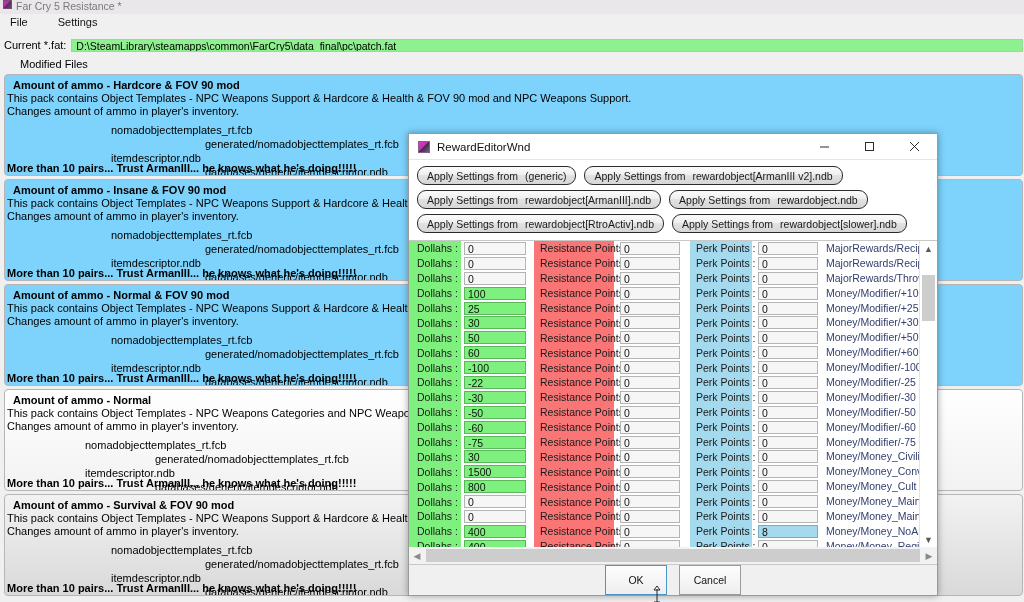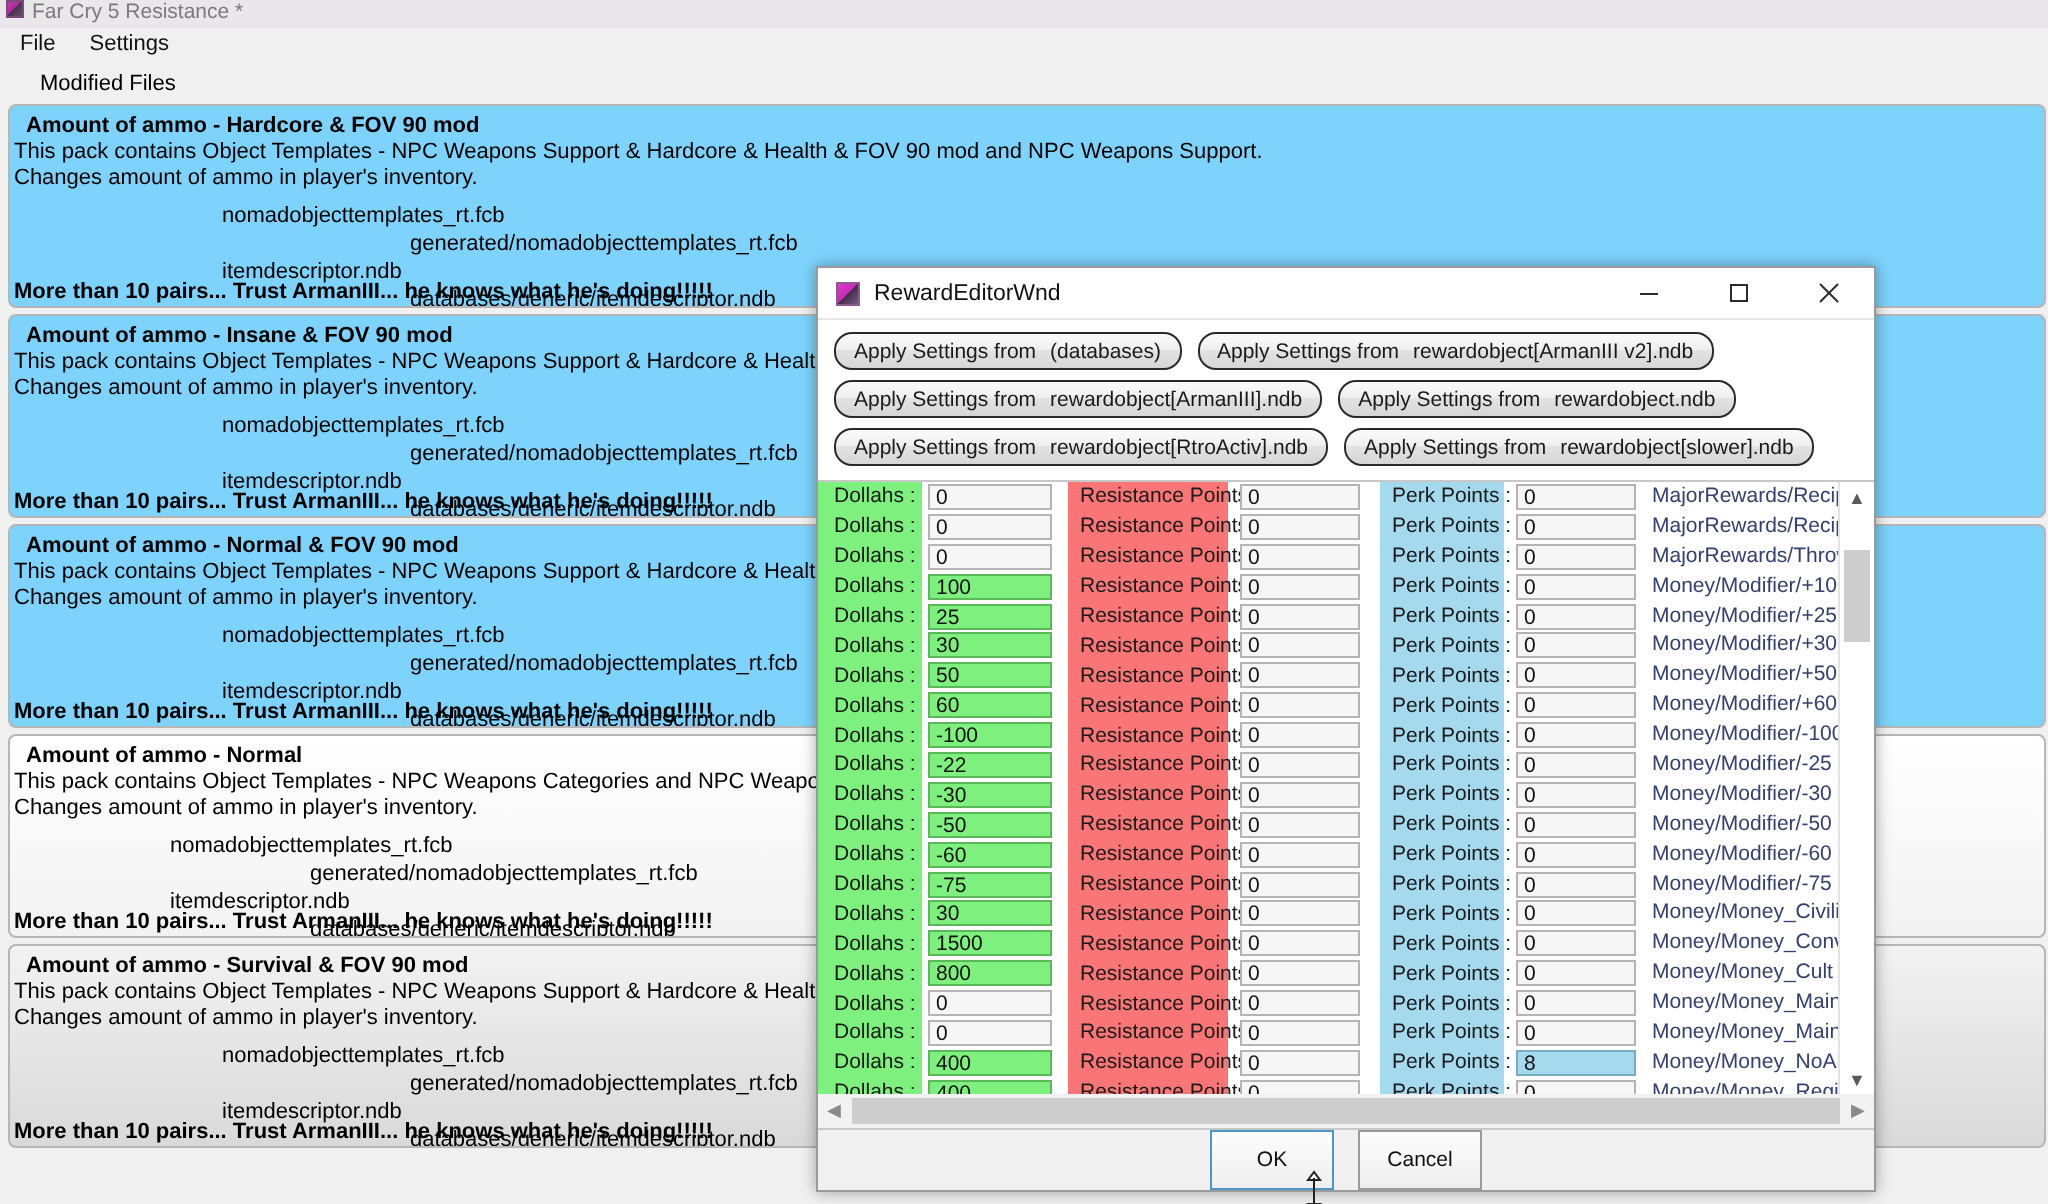--- a/index.html
+++ b/index.html
@@ -7,21 +7,21 @@
     width:1024px;height:602px;overflow:hidden;position:relative;
     font-family:"Liberation Sans","DejaVu Sans",sans-serif;
     font-size:11px;color:#000;background:#f0f0f0;
   }
   
   #app-window{position:absolute;inset:0;background:#f0f0f0;display:flex;flex-direction:column;}
   #app-titlebar{height:14px;background:#e9e7ea;display:flex;padding-left:3px;flex:0 0 auto;}
   #app-icon{width:9px;height:9px;margin-right:4px;position:relative;flex:0 0 auto;
      background:linear-gradient(135deg,#c33ab0 0%,#b02a9c 45%,#4a3050 46%,#6a4a70 100%);border:1px solid #7a4a78;box-sizing:border-box;}
   #app-title{font-size:10.5px;color:#7a7a7a;white-space:nowrap;}
-  #menubar{height:16px;background:#f0f0f0;display:flex;align-items:center;gap:3px;padding-left:3px;flex:0 0 auto;}
+  #menubar{height:16px;background:#f0f0f0;display:flex;align-items:center;gap:16px;padding-left:3px;flex:0 0 auto;}
   .menu-item{font-size:11px;color:#111;padding:1px 7px;white-space:nowrap;}
   #fatrow{display:flex;align-items:center;height:14px;margin-top:8px;padding-left:4px;flex:0 0 auto;}
   #fatlabel{font-size:11px;white-space:nowrap;margin-right:5px;}
   #fatvalue{flex:1;background:#8ef08e;border:1px solid #9ad89a;height:13px;line-height:13px;
      font-size:10.5px;padding-left:4px;box-sizing:border-box;margin-right:1px;overflow:hidden;white-space:nowrap;}
   #modified-label{font-size:11px;padding-left:20px;margin-top:6px;flex:0 0 auto;}
   #mod-list{flex:1;margin:4px 1px 0 4px;position:relative;overflow:hidden;}
 
   .mod-card{border:1px solid #b6b6b6;border-radius:4px;background:#7dd3fc;
      margin-bottom:3px;padding:2px 0 0 0;position:relative;box-sizing:border-box;height:102px;overflow:hidden;}
@@ -88,20 +88,24 @@
   <div id="app-titlebar">
     <div id="app-icon"></div>
     <div id="app-title">Far Cry 5 Resistance *</div>
   </div>
 
   <div id="menubar">
     <div class="menu-item">File</div>
     <div class="menu-item">Settings</div>
   </div>
 
+  <div id="fatrow">
+    <div id="fatlabel">Current *.fat:</div>
+    <div id="fatvalue">D:\SteamLibrary\steamapps\common\FarCry5\data_final\pc\patch.fat</div>
+  </div>
 
   <div id="modified-label">Modified Files</div>
 
   <div id="mod-list">
 
     <div class="mod-card">
       <div class="mc-title">Amount of ammo - Hardcore &amp; FOV 90 mod</div>
       <div class="mc-desc">This pack contains Object Templates - NPC Weapons Support &amp; Hardcore &amp; Health &amp; FOV 90 mod and NPC Weapons Support.</div>
       <div class="mc-desc">Changes amount of ammo in player's inventory.</div>
       <div class="mc-pairs">
@@ -187,21 +191,21 @@
           <line x1="1" y1="1" x2="10" y2="10" stroke="#2b2b2b" stroke-width="1"></line>
           <line x1="10" y1="1" x2="1" y2="10" stroke="#2b2b2b" stroke-width="1"></line>
         </svg>
     </div>
   </div>
 
   <div id="dlg-btnarea">
     <div class="btnrow">
       <div class="apply-btn">
         <span>Apply Settings from</span>
-        <span>(databases)</span>
+        <span>(generic)</span>
       </div>
       <div class="apply-btn">
         <span>Apply Settings from</span>
         <span>rewardobject[ArmanIII v2].ndb</span>
       </div>
     </div>
     <div class="btnrow">
       <div class="apply-btn">
         <span>Apply Settings from</span>
         <span>rewardobject[ArmanIII].ndb</span>

